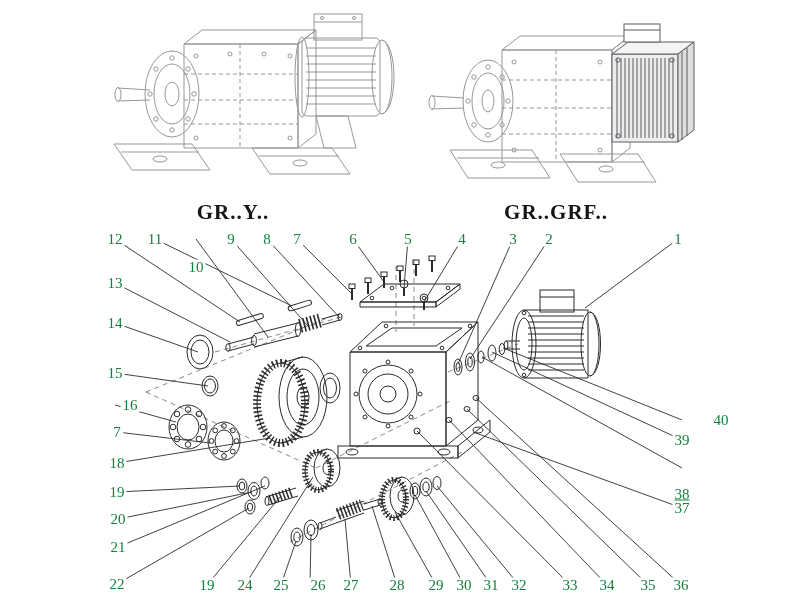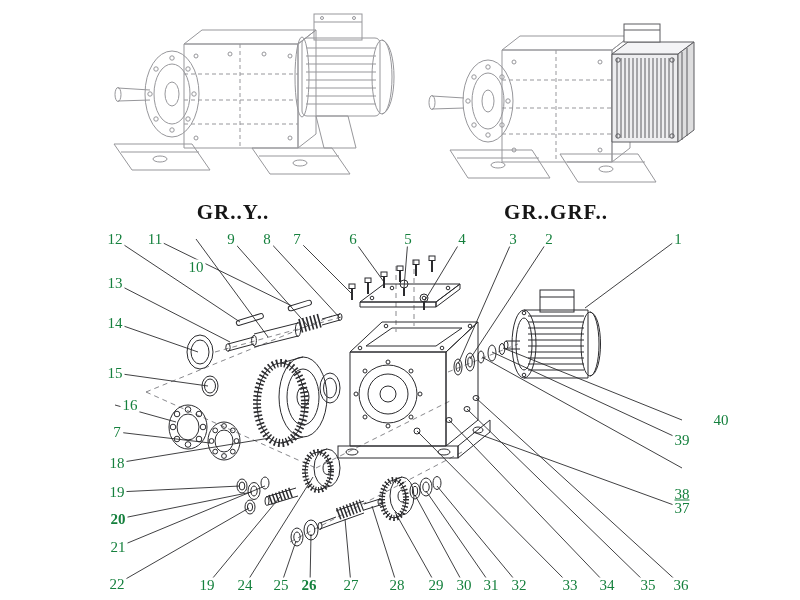--- a/index.html
+++ b/index.html
@@ -432,27 +432,27 @@
       <div class="callout" style="left: 196px; top: 239px; margin-top: 28px;">10</div>
       <div class="callout" style="left: 155px; top: 239px;">11</div>
       <div class="callout" style="left: 115px; top: 239px;">12</div>
       <div class="callout" style="left: 115px; top: 283px;">13</div>
       <div class="callout" style="left: 115px; top: 323px;">14</div>
       <div class="callout" style="left: 115px; top: 373px;">15</div>
       <div class="callout" style="left: 130px; top: 405px;">16</div>
       <div class="callout" style="left: 117px; top: 432px;">7</div>
       <div class="callout" style="left: 117px; top: 463px;">18</div>
       <div class="callout" style="left: 117px; top: 492px;">19</div>
-      <div class="callout" style="left: 118px; top: 519px; font-weight: bold;">20</div>
+      <div class="callout" style="left: 118px; top: 519px;">20</div>
       <div class="callout" style="left: 118px; top: 547px;">21</div>
       <div class="callout" style="left: 117px; top: 584px;">22</div>
       <div class="callout" style="left: 207px; top: 585px;">19</div>
       <div class="callout" style="left: 245px; top: 585px;">24</div>
       <div class="callout" style="left: 281px; top: 585px;">25</div>
-      <div class="callout" style="left: 309px; top: 585px; font-weight: bold;">26</div>
+      <div class="callout" style="left: 318px; top: 585px;">26</div>
       <div class="callout" style="left: 351px; top: 585px;">27</div>
       <div class="callout" style="left: 397px; top: 585px;">28</div>
       <div class="callout" style="left: 436px; top: 585px;">29</div>
       <div class="callout" style="left: 464px; top: 585px;">30</div>
       <div class="callout" style="left: 491px; top: 585px;">31</div>
       <div class="callout" style="left: 519px; top: 585px;">32</div>
       <div class="callout" style="left: 570px; top: 585px;">33</div>
       <div class="callout" style="left: 607px; top: 585px;">34</div>
       <div class="callout" style="left: 648px; top: 585px;">35</div>
       <div class="callout" style="left: 681px; top: 585px;">36</div>

